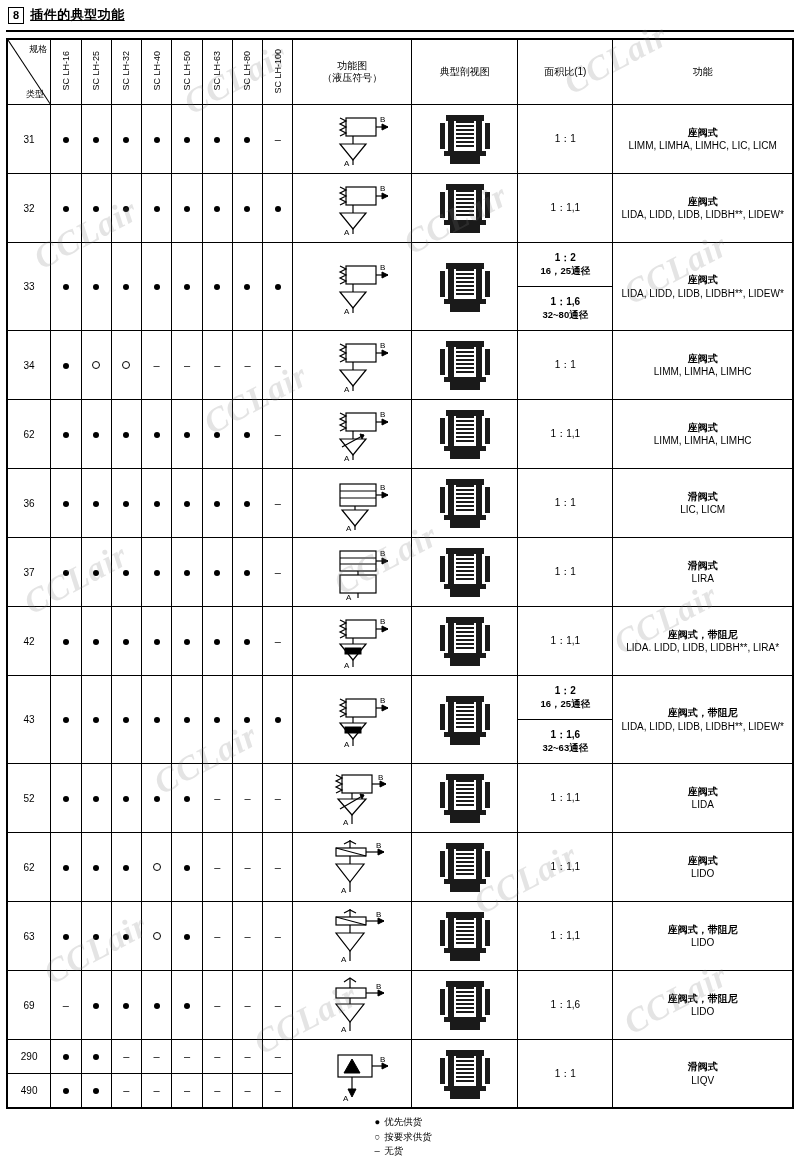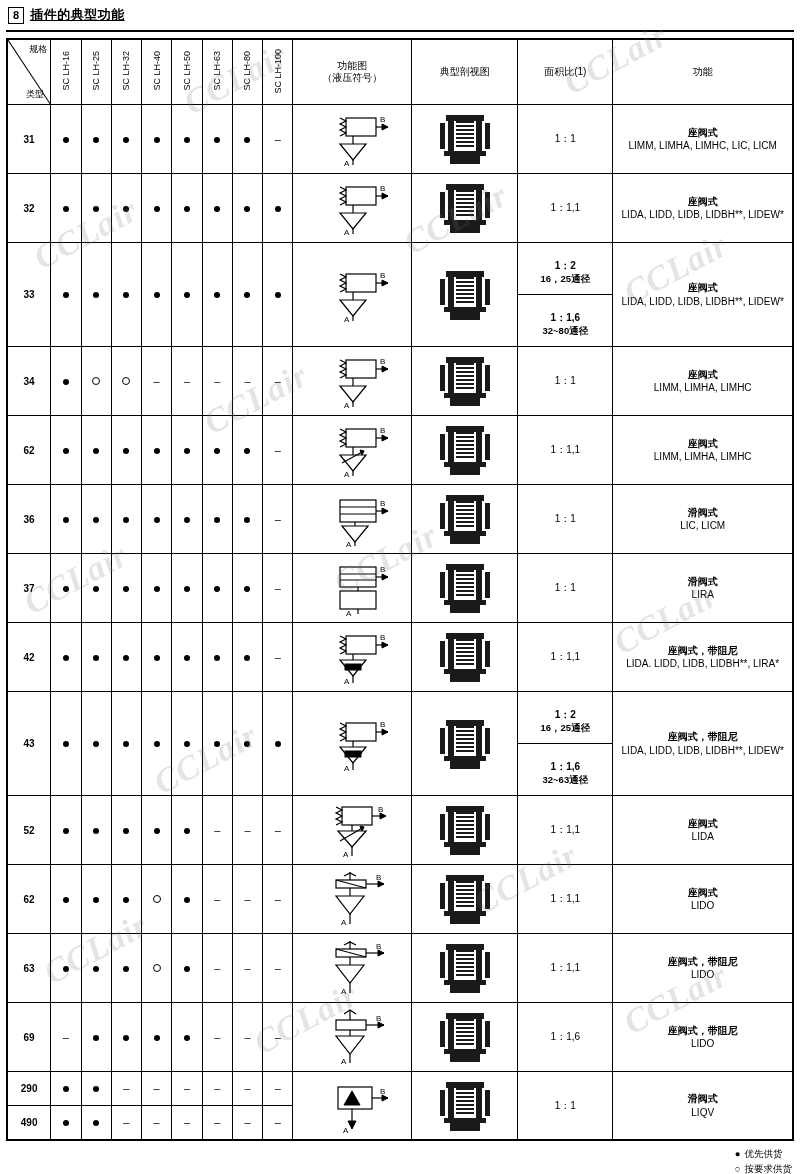--- a/index.html
+++ b/index.html
@@ -47,39 +47,39 @@
   }
   .corner{position:relative;height:64px;}
   .corner .diag{
     position:absolute;left:0;top:0;width:100%;height:100%;
   }
   .corner .lbl-a{position:absolute;right:3px;top:3px;font-size:9px;}
   .corner .lbl-b{position:absolute;left:18px;bottom:3px;font-size:9px;}
   .hdr-two{font-size:9.5px;line-height:1.25;}
 
   
-  .type-cell{font-size:13px;font-weight:bold;margin-left:33px;}
+  .type-cell{font-size:13px;font-weight:normal;margin-left:33px;}
   .dot{display:inline-block;width:6px;height:6px;border-radius:50%;background:#000;}
   .circ{display:inline-block;width:6px;height:6px;border-radius:50%;border:1.2px solid #000;background:#fff;}
   .dash{display:inline-block;font-size:11px;line-height:1;}
   .ratio{font-size:10.5px;}
-  .ratio .big{font-weight:bold;margin-top:8px;}
+  .ratio .big{font-weight:bold;}
   .ratio-sub{font-size:9.5px;font-weight:bold;}
   .fn{
     text-align:left;padding-left:5px;font-size:9px;line-height:1.35;
   }
   .fn .t1{font-weight:bold;}
   .fn .t2{font-weight:normal;}
   .sym-cell{padding:2px 0;}
   .sec-cell{padding:2px 0;}
   svg{display:block;margin:0 auto;}
 
   
   .footer{
-    display:flex;justify-content:flex-end;margin:6px 8px 0 10px;
+    display:flex;justify-content:center;margin:6px 8px 0 10px;
     font-size:9.5px;line-height:1.55;
   }
   .legend div{white-space:nowrap;}
   .legend .mk{display:inline-block;width:14px;text-align:center;}
   .note{font-size:9.5px;line-height:1.5;max-width:420px;}
 
   
   .wm{
     position:absolute;color:rgba(120,120,120,0.20);
     font-size:34px;font-weight:bold;font-style:italic;

